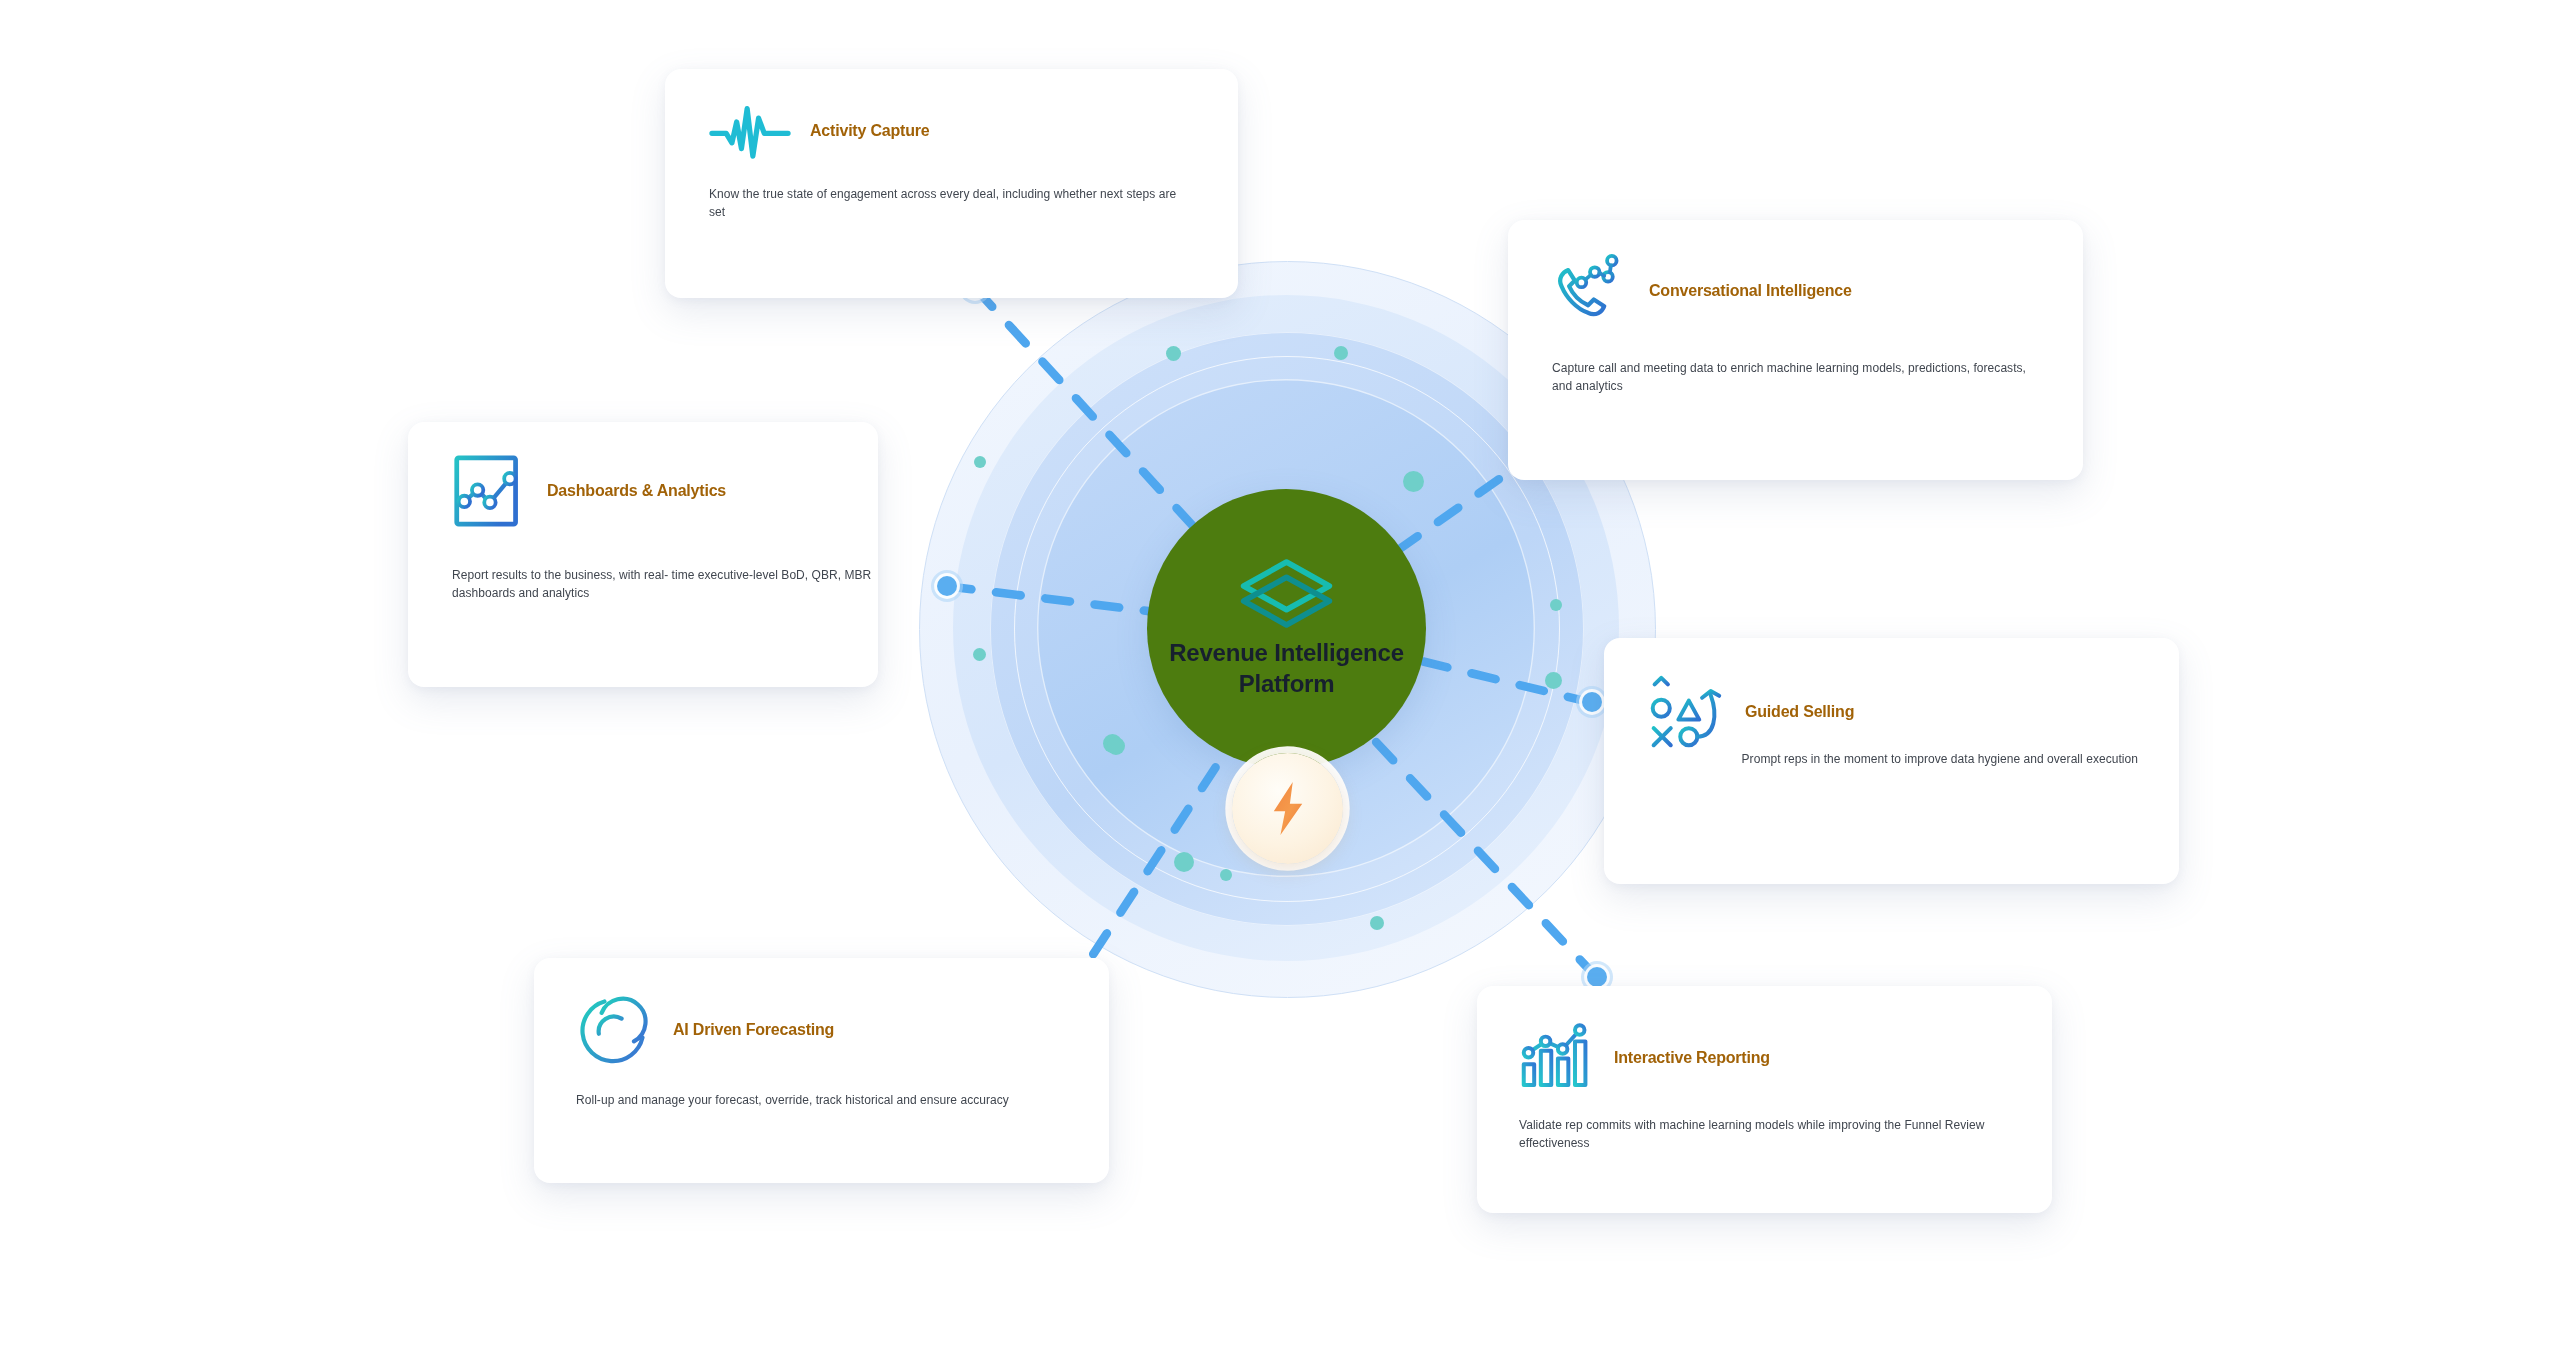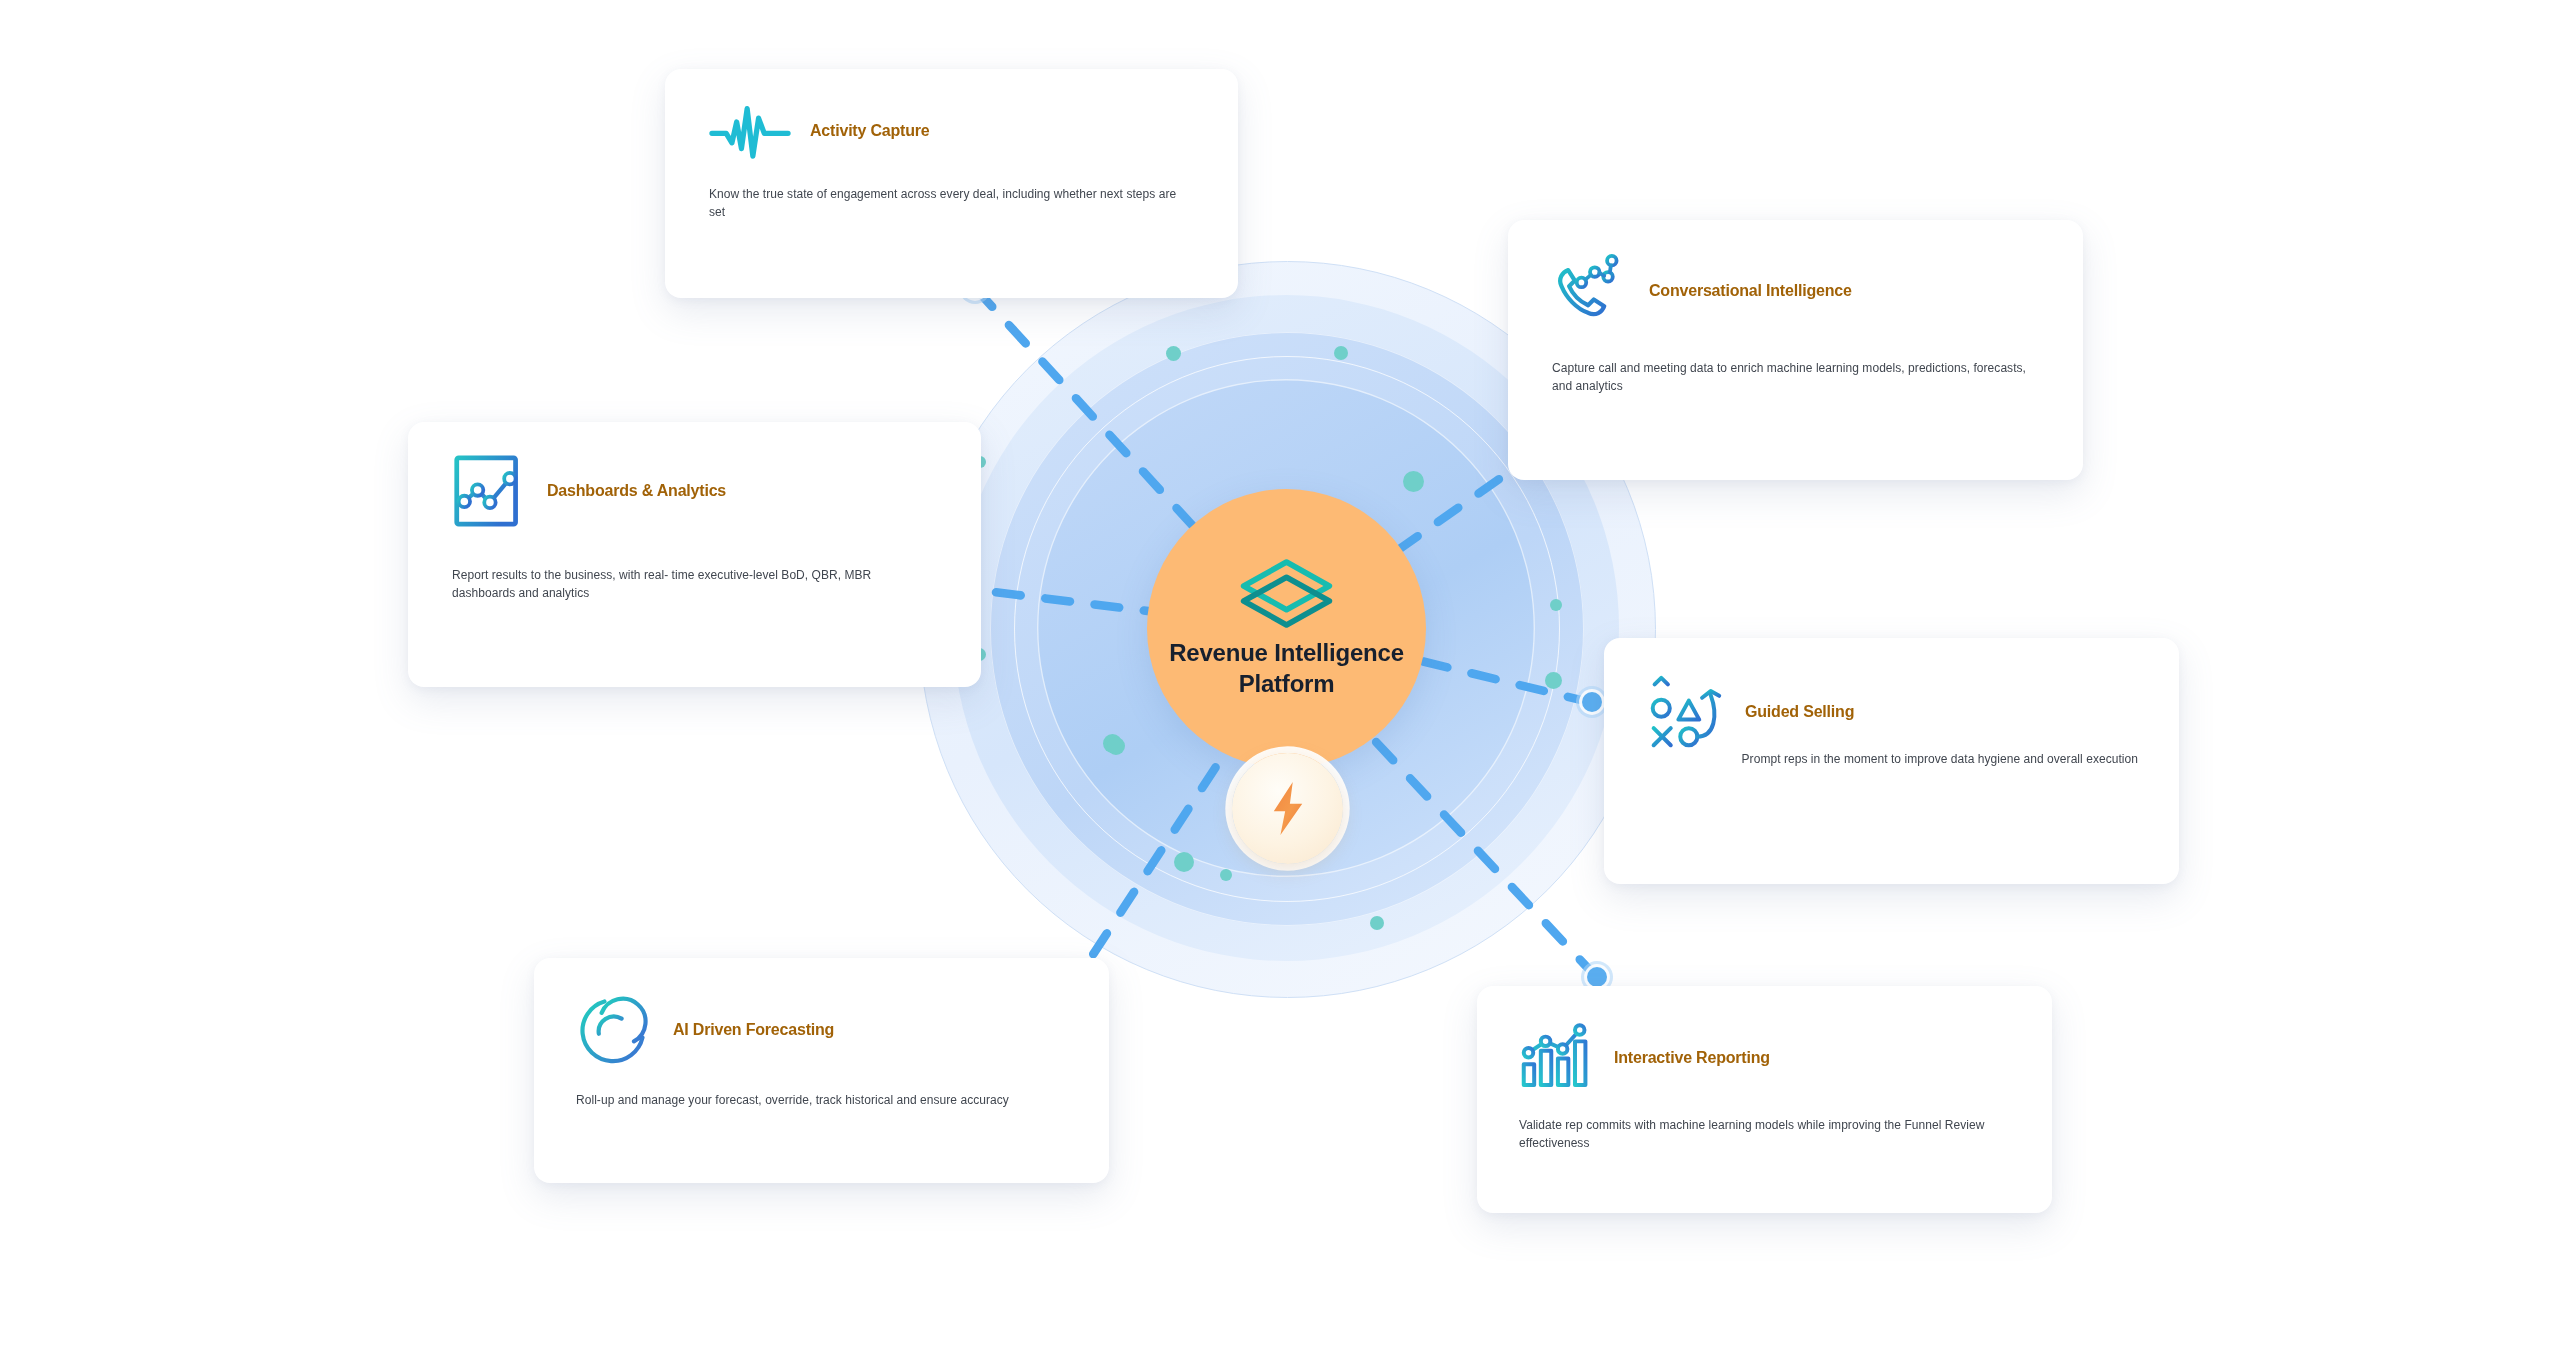--- a/index.html
+++ b/index.html
@@ -35,21 +35,21 @@
     box-shadow:inset 0 0 0 1.4px rgba(255,255,255,.6);
   }
   .ring-hairline{
     left:95px;top:95px;width:544px;height:544px;
     border:1.4px solid rgba(255,255,255,.75);
   }
 
   
   .hub{
     position:absolute;left:1147px;top:489px;width:279px;height:279px;
-    border-radius:50%;background:#fdba74;
+    border-radius:50%;background:#4d7c0f;
     display:flex;flex-direction:column;align-items:center;justify-content:center;
     box-shadow:0 9.5px 32px rgba(86,130,190,.18);
     z-index:6;
   }
   .hub-logo{width:99px;height:71px;margin-bottom:9.5px;}
   .hub-title{
     font-size:24px;font-weight:bold;color:#17202e;text-align:center;
     line-height:1.28;letter-spacing:-0.2px;
   }
 
@@ -96,21 +96,21 @@
 
   
   #card-activity   {left:665px; top:69px;  width:573px;height:229px;padding:32px 38px 0 44px;}
   #card-activity .card-icon{width:82px;height:59px;margin-right:19px;}
   #card-activity .card-desc{margin-top:25px;width:468px;}
 
   #card-conv       {left:1508px;top:220px; width:575px;height:260px;padding:34px 30px 0 44px;}
   #card-conv .card-icon{width:76px;height:74px;margin-right:21px;}
   #card-conv .card-desc{margin-top:31px;width:477px;}
 
-  #card-dash       {left:408px; top:422px; width:573px;height:265px;padding:32px 34px 0 44px;}
+  #card-dash       {left:408px; top:422px; width:470px;height:265px;padding:32px 34px 0 44px;}
   #card-dash .card-icon{width:74px;height:74px;margin-right:21px;}
   #card-dash .card-desc{margin-top:38px;width:473px;}
 
   #card-guided     {left:1604px;top:638px; width:575px;height:246px;padding:36px 38px 0 42px;}
   #card-guided .card-icon{width:78px;height:76px;margin-right:21px;}
   #card-guided .card-desc{width:492px;text-align:right;}
 
   #card-ai         {left:534px; top:958px;width:575px;height:225px;padding:34px 18px 0 42px;}
   #card-ai .card-icon{width:76px;height:76px;margin-right:21px;}
   #card-ai .card-desc{margin-top:23px;width:477px;}

